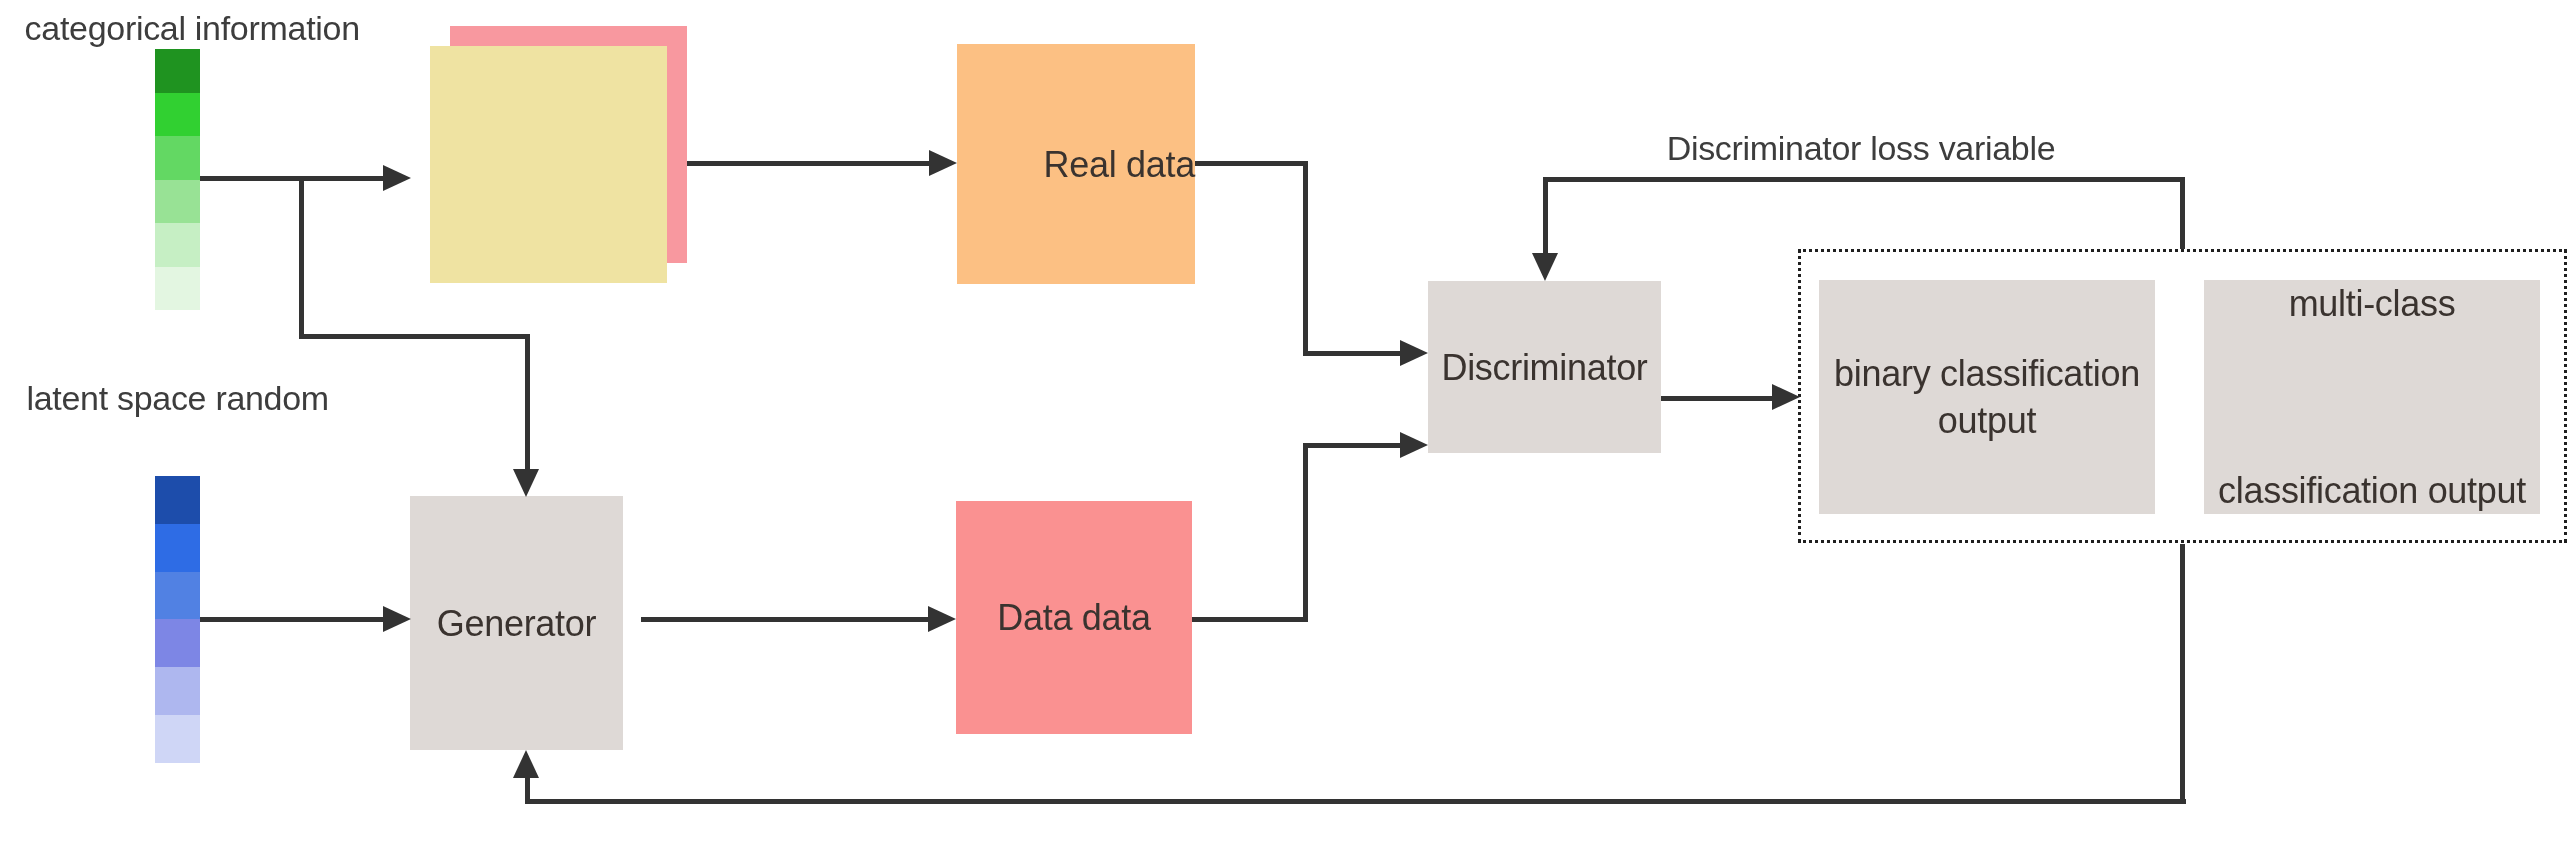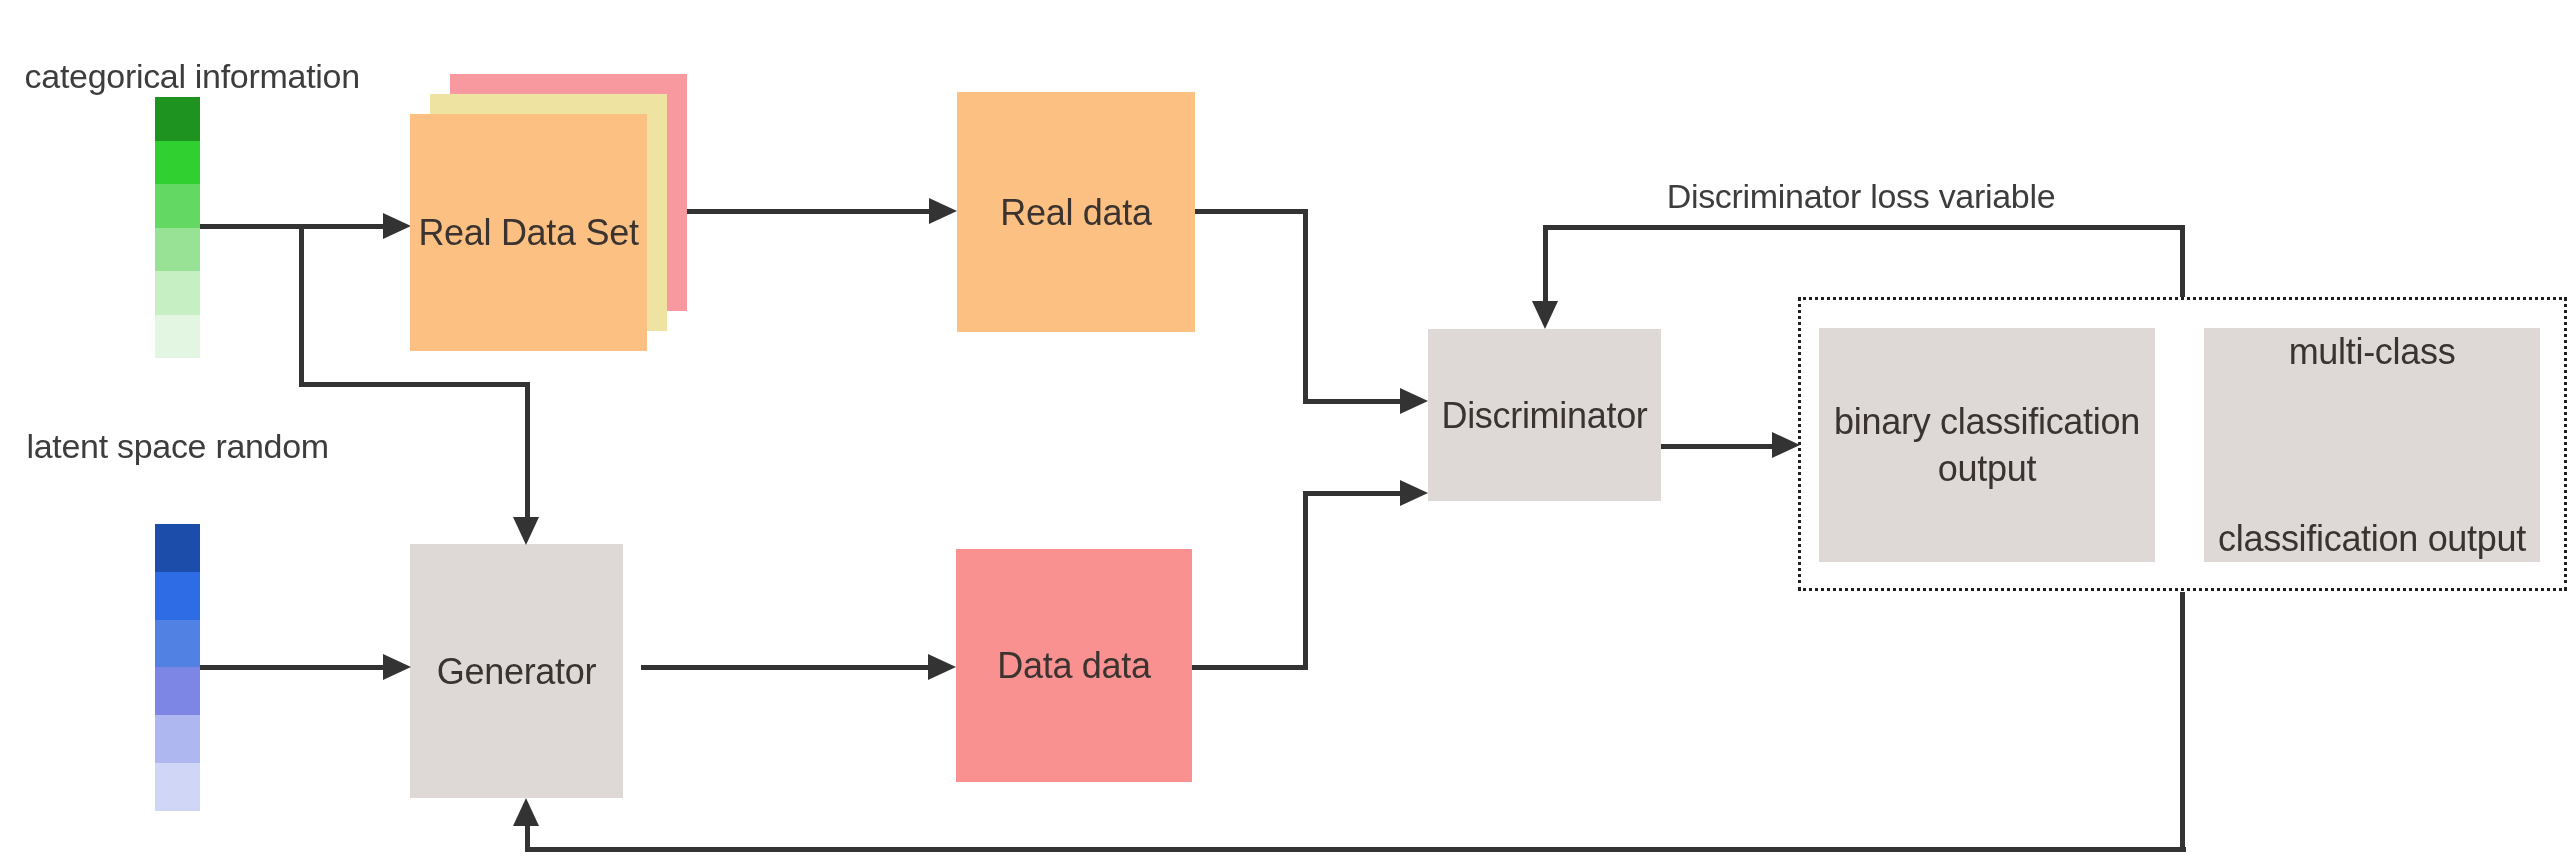--- a/index.html
+++ b/index.html
@@ -1,20 +1,20 @@
 <!DOCTYPE html>
 <html style="--orange: #fcc083; --yellow: #efe3a2; --pink-card: #f8989f; --fake-pink: #fa9191; --gray-box: #ded9d6; --line: #333333; --line-dark: #1f1f1f; --text: #3d3d3d; --box-text: #3a332f;font-size:9.8px"><head>
 <meta charset="utf-8">
 <style>
   html,body{margin:0;padding:0;background:#ffffff;}
   .canvas{
     position:relative;width:2576px;height:858px;background:#ffffff;
     font-family:"Liberation Sans", sans-serif;overflow:hidden;
   }
-  .abs{position:absolute;box-sizing:border-box;margin-top:48px;}
+  .abs{position:absolute;box-sizing:border-box;}
   .label{
     color:var(--text);font-size:34px;letter-spacing:-0.3px;
     text-align:center;line-height:45px;white-space:nowrap;
   }
   .node{
     display:flex;align-items:center;justify-content:center;flex-direction:column;
     color:var(--box-text);font-size:36px;letter-spacing:-0.3px;line-height:47px;
     text-align:center;
   }
   .fill-orange{background:var(--orange);}
@@ -54,25 +54,22 @@
       <div style="background: rgb(29, 77, 171);"></div>
       <div style="background: rgb(46, 108, 229);"></div>
       <div style="background: rgb(81, 129, 227);"></div>
       <div style="background: rgb(125, 134, 229);"></div>
       <div style="background: rgb(174, 183, 239);"></div>
       <div style="background: rgb(207, 214, 246);"></div>
     </div>
 
   <div class="abs fill-pinkcard" style="left:450px;top:26.4px;width:237px;height:237px;z-index:1;"></div>
   <div class="abs fill-yellow" style="left:430px;top:46px;width:237px;height:237px;z-index:2;"></div>
-  <div class="abs node fill-orange" style="left:410px;top:66px;width:237px;height:237px;z-index:3;">
-    <div>Real Data Set</div>
-  </div>
 
-  <div class="abs node fill-orange" style="left:957px;top:44px;width:238px;height:240px;">
+  <div class="abs node fill-orange" style="left:957px;top:44px;width:238px;height:240px;align-items:flex-end;">
     <div>Real data</div>
   </div>
 
   <div class="abs node fill-gray" style="left:410px;top:496px;width:213px;height:254px;">
     <div>Generator</div>
   </div>
 
   <div class="abs node fill-fake" style="left:956px;top:501px;width:236px;height:233px;">
     <div>Data data</div>
   </div>

